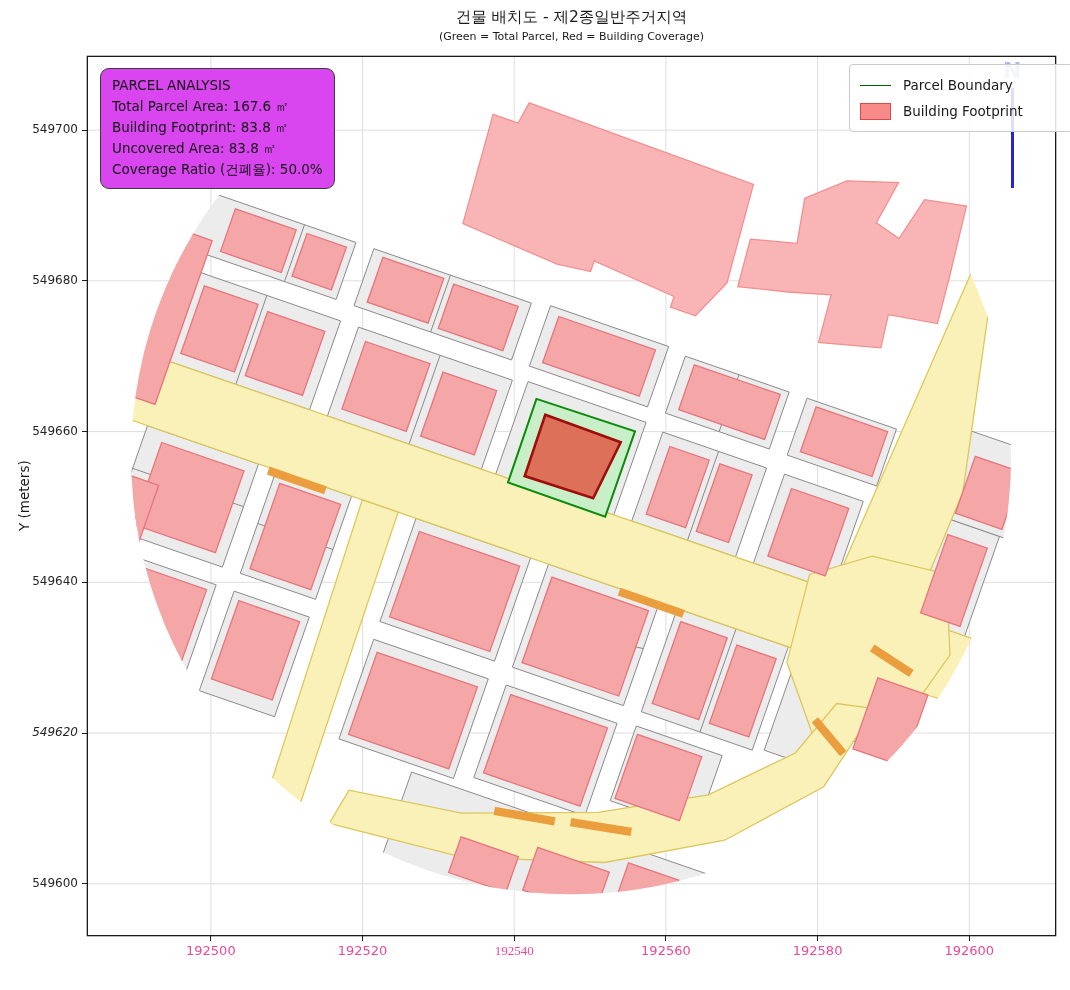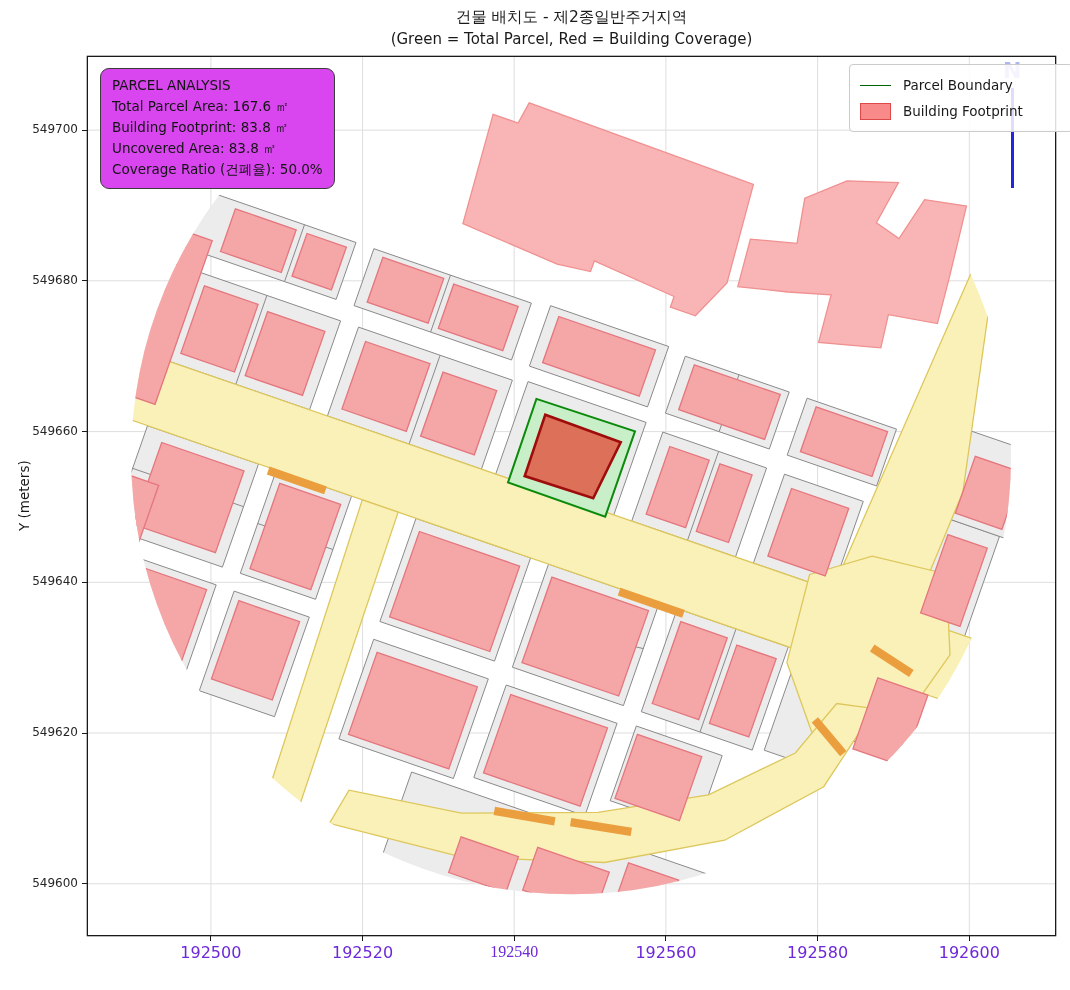--- a/index.html
+++ b/index.html
@@ -1,27 +1,27 @@
 <!DOCTYPE html>
 <html><head>
 <meta charset="utf-8">
 <style>
   html,body{margin:0;padding:0;background:#fff}
   .fig{position:relative;width:1070px;height:990px;background:#fff;
        font-family:"DejaVu Sans","Liberation Sans",sans-serif;overflow:hidden}
   .title1,.title2{position:absolute;left:88px;width:967px;text-align:center;color:#1a1a1a}
   .title1{top:7px;font-size:15.5px}
-  .title2{top:30px;font-size:15px}
+  .title2{top:30px;font-size:11px}
   .plot{position:absolute;left:88px;top:57px;width:967px;height:878px;background:#fff;
         box-shadow:0 0 0 1.3px #1a1a1a}
   .plot svg{display:block}
   .xlabel{position:absolute;left:88px;width:967px;top:1010px;font-size:13.5px;color:#000000}
   .ylabel{position:absolute;left:16px;top:531px;transform:rotate(-90deg);transform-origin:0 0;
           white-space:nowrap;font-size:13.5px;color:#1a1a1a}
-  .xtick-label{position:absolute;width:70px;text-align:center;font-size:16px;color:#6d28d9}
+  .xtick-label{position:absolute;width:70px;text-align:center;font-size:13px;color:#ec4899}
   .ytick-label{position:absolute;width:64px;text-align:right;font-size:12px;color:#262626}
   .tickmark{position:absolute;background:#1a1a1a}
   .annotation{position:absolute;left:100px;top:68px;background:#d946ef;border:1.6px solid #3c3c3c;
               border-radius:9px;padding:6px 11px 8px 11px;font-size:13.5px;line-height:21px;color:#141414;z-index:5}
   .legend{position:absolute;left:849px;top:64px;width:202px;background:rgba(255,255,255,0.85);
           border:1px solid #cbcbcb;border-radius:4px;padding:7px 10px;z-index:4;font-size:13.5px;color:#1a1a1a}
   .lg-row{display:flex;align-items:center;height:26px}
   .lg-swatch{width:31px;margin-right:12px;flex:0 0 31px;display:flex;align-items:center;justify-content:center}
   .lg-line{width:31px;height:0;border-top:1.8px solid #006400}
   .lg-patch{width:29px;height:15px;background:#f98a8a;border:1.3px solid #dd4949}
@@ -183,21 +183,21 @@
     <div class="xtick-label" style="left: 479.238px; top: 943px; font-family: Liberation Serif, serif;">192540</div>
     <div class="tickmark" style="left: 665.425px; top: 936px; width: 1px; height: 5px;"></div>
     <div class="xtick-label" style="left: 630.925px; top: 943px;">192560</div>
     <div class="tickmark" style="left: 817.111px; top: 936px; width: 1px; height: 5px;"></div>
     <div class="xtick-label" style="left: 782.611px; top: 943px;">192580</div>
     <div class="tickmark" style="left: 968.797px; top: 936px; width: 1px; height: 5px;"></div>
     <div class="xtick-label" style="left: 934.297px; top: 943px;">192600</div>
     <div class="tickmark" style="left: 82px; top: 883.252px; width: 5px; height: 1px;"></div>
     <div class="ytick-label" style="left: 14px; top: 875.752px;">549600</div>
     <div class="tickmark" style="left: 82px; top: 732.522px; width: 5px; height: 1px;"></div>
-    <div class="ytick-label" style="left: 14px; top: 725.022px;">549620</div>
+    <div class="ytick-label" style="left: 14px; top: 725.022px; font-style: italic;">549620</div>
     <div class="tickmark" style="left: 82px; top: 581.793px; width: 5px; height: 1px;"></div>
     <div class="ytick-label" style="left: 14px; top: 574.293px;">549640</div>
     <div class="tickmark" style="left: 82px; top: 431.063px; width: 5px; height: 1px;"></div>
     <div class="ytick-label" style="left: 14px; top: 423.563px;">549660</div>
     <div class="tickmark" style="left: 82px; top: 280.333px; width: 5px; height: 1px;"></div>
     <div class="ytick-label" style="left: 14px; top: 272.833px;">549680</div>
     <div class="tickmark" style="left: 82px; top: 129.604px; width: 5px; height: 1px;"></div>
     <div class="ytick-label" style="left: 14px; top: 122.104px;">549700</div>
   </div>
 

